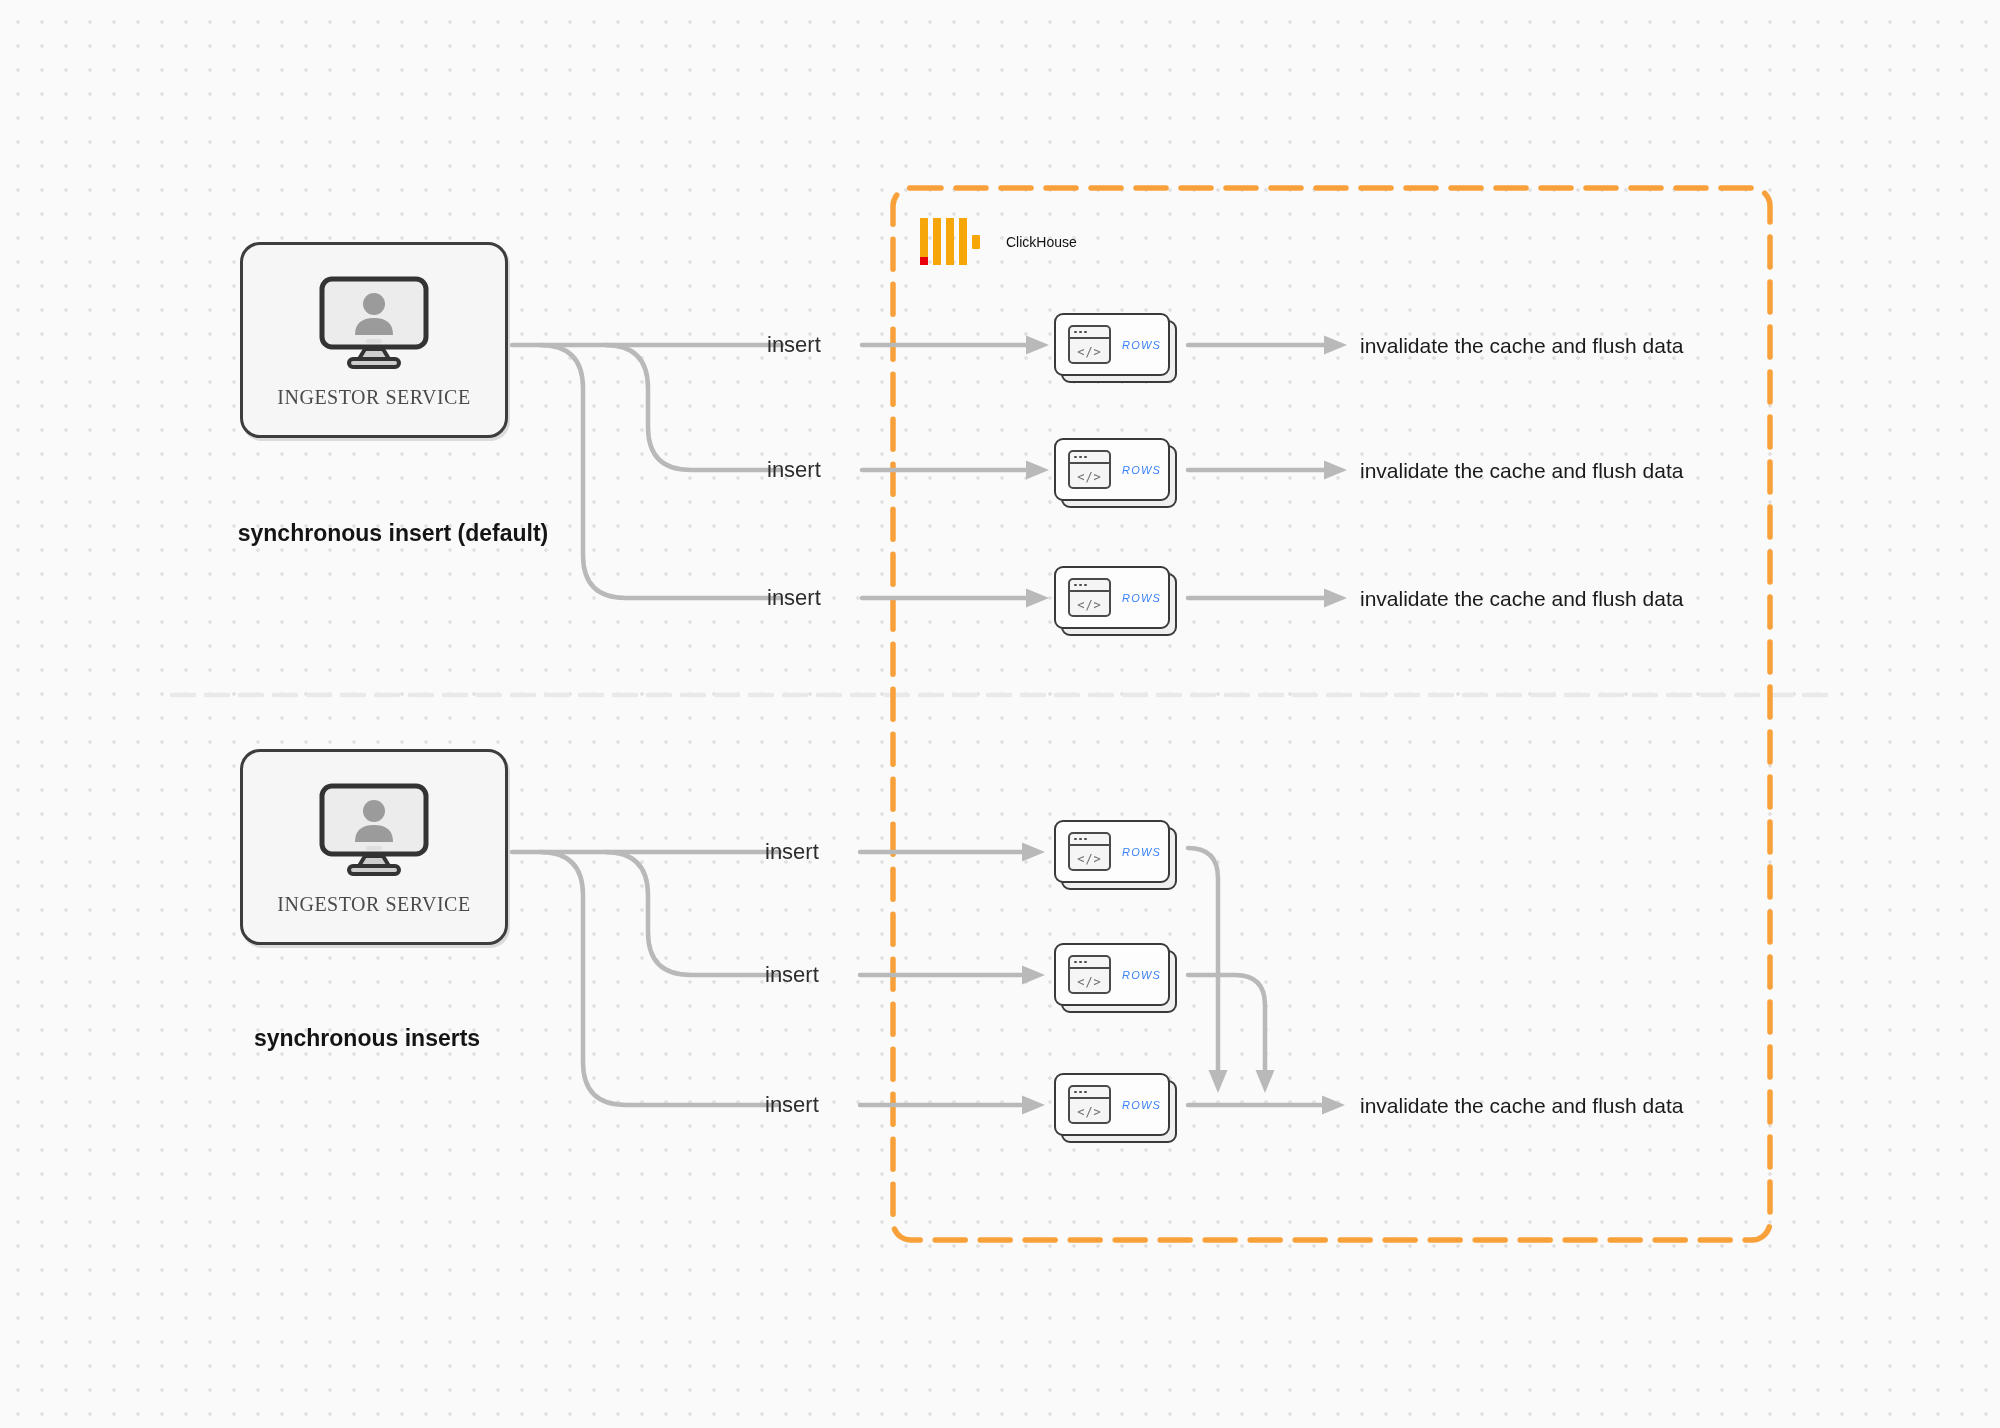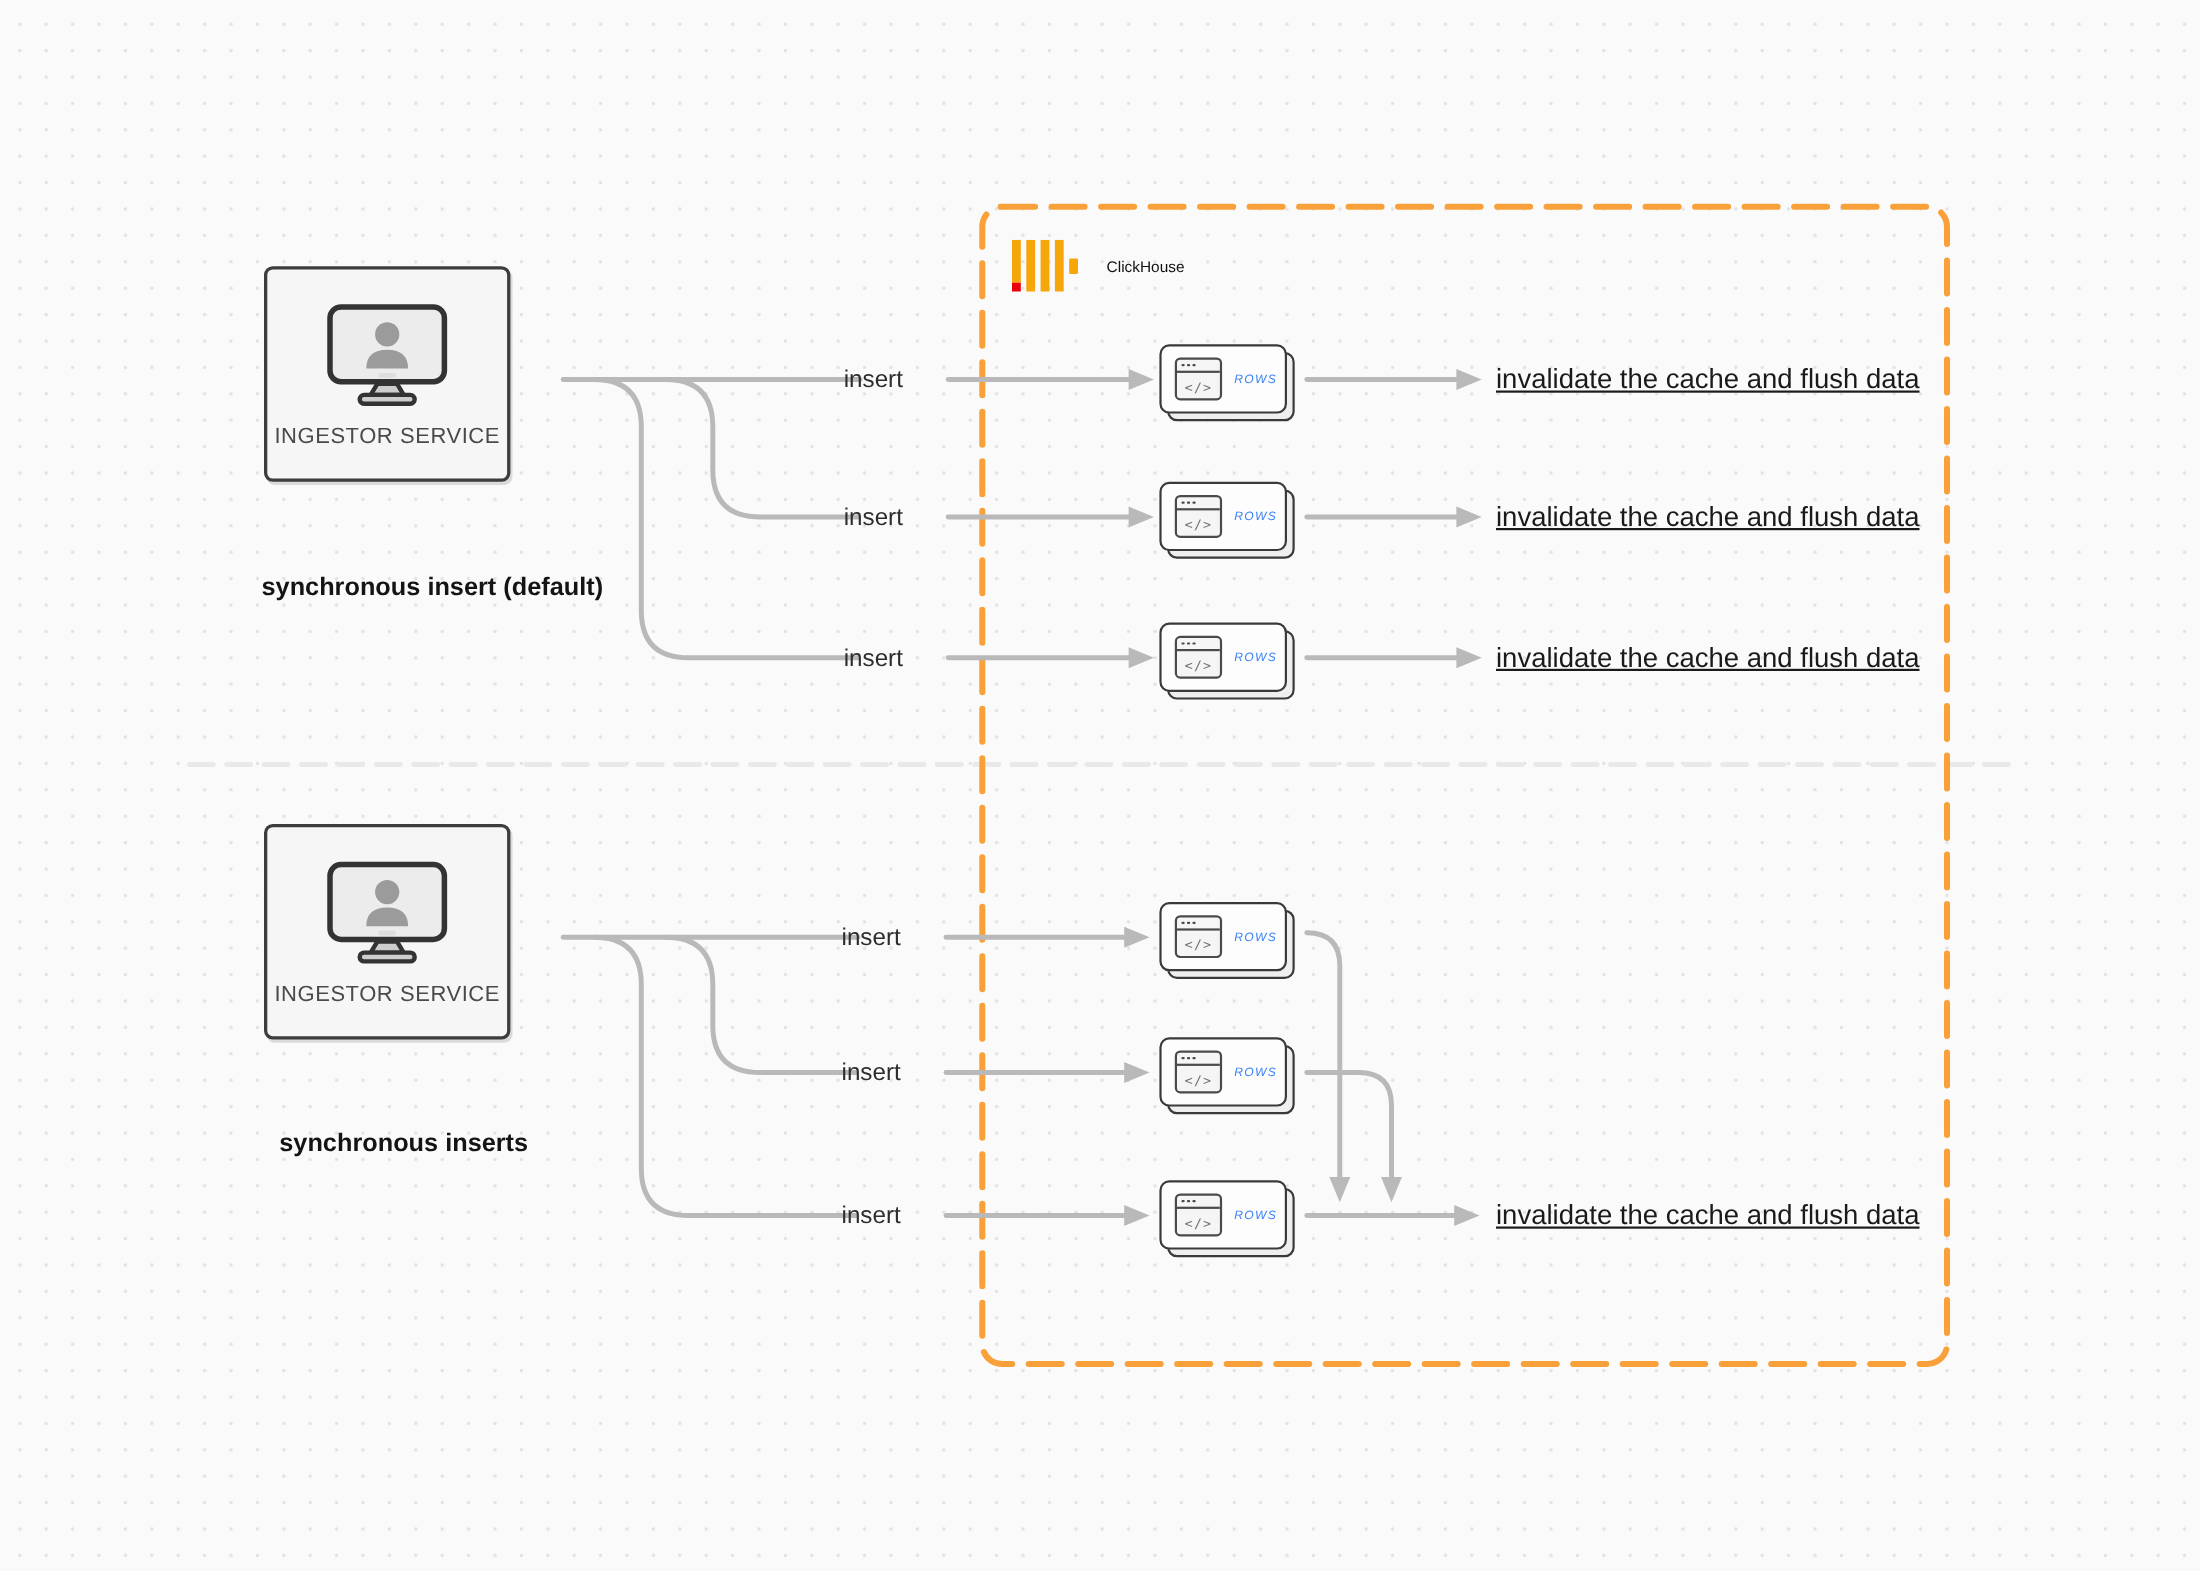--- a/index.html
+++ b/index.html
@@ -9,45 +9,46 @@
     background-image:radial-gradient(#e3e3e3 1.7px, transparent 1.8px);
     background-size:24px 24px;background-position:6px 10px;
     font-family:"Liberation Sans", sans-serif;
   }
   svg.overlay{position:absolute;left:0;top:0;pointer-events:none;}
   .connector{stroke:#b9b9b9;stroke-width:4.5;fill:none;stroke-linecap:round;stroke-linejoin:round;}
   .arrowhead{fill:#b9b9b9;stroke:none;}
 
   
   .ingestor-box{
-    position:absolute;width:224px;height:196px;box-sizing:border-box;
-    background:#f6f6f6;border:3px solid #3d3d3d;border-radius:8px;
+    position:absolute;width:268px;height:196px;box-sizing:border-box;
+    background:#f6f6f6;border:3px solid #3d3d3d;border-radius:20px;
     box-shadow:2px 3px 0 rgba(0,0,0,.12);
+    font-family:Liberation Serif, serif;
   }
   .ingestor-box .monitor{position:absolute;left:50%;top:30px;transform:translateX(-50%);}
   .ingestor-label{
     position:absolute;left:0;right:0;bottom:26px;text-align:center;
     font-size:20px;color:#4a4a4a;letter-spacing:.5px;
   }
 
   
   .caption{
     position:absolute;transform:translateX(-50%);
     font-size:23px;font-weight:bold;color:#141414;white-space:nowrap;
   }
 
   
   .insert-label{
     position:absolute;width:110px;margin-left:-55px;text-align:left;
     font-size:22px;color:#2d2d2d;line-height:22px;margin-top:-11px;
   }
   
   .result-label{
-    position:absolute;font-size:25px;color:#1a1a1a;white-space:nowrap;
-    line-height:21px;margin-top:-10px;text-decoration:underline;
+    position:absolute;font-size:21px;color:#1a1a1a;white-space:nowrap;
+    line-height:21px;margin-top:-10px;
   }
 
   
   .rows-icon{position:absolute;width:130px;height:76px;}
   .rows-card{position:absolute;box-sizing:border-box;width:116px;height:63px;
     border:2.5px solid #3a3a3a;border-radius:9px;}
   .rows-card.back{left:7px;top:7px;background:#efefef;}
   .rows-card.front{left:0;top:0;background:#fdfdfd;display:flex;align-items:center;}
   .mini-window{box-sizing:border-box;width:43px;height:39px;margin-left:12px;
     border:2px solid #4a4a4a;border-radius:5px;background:#f5f5f5;overflow:hidden;}

